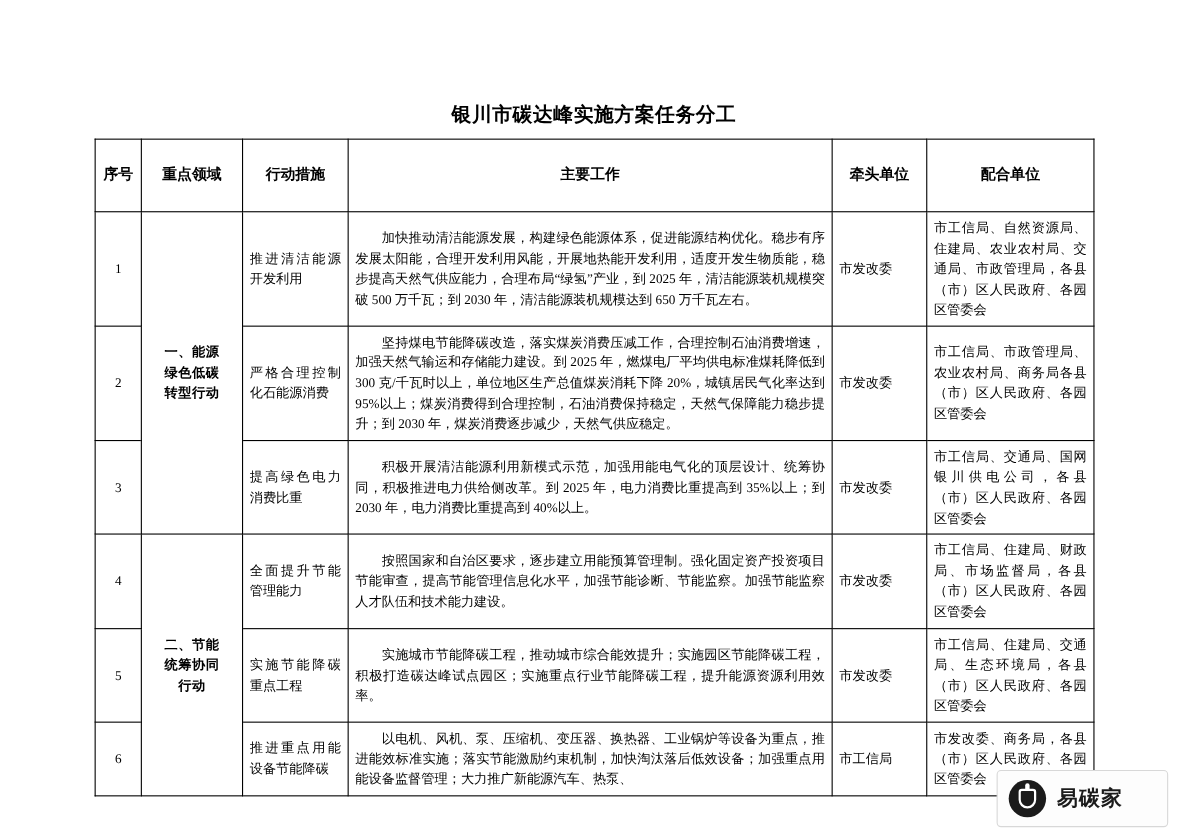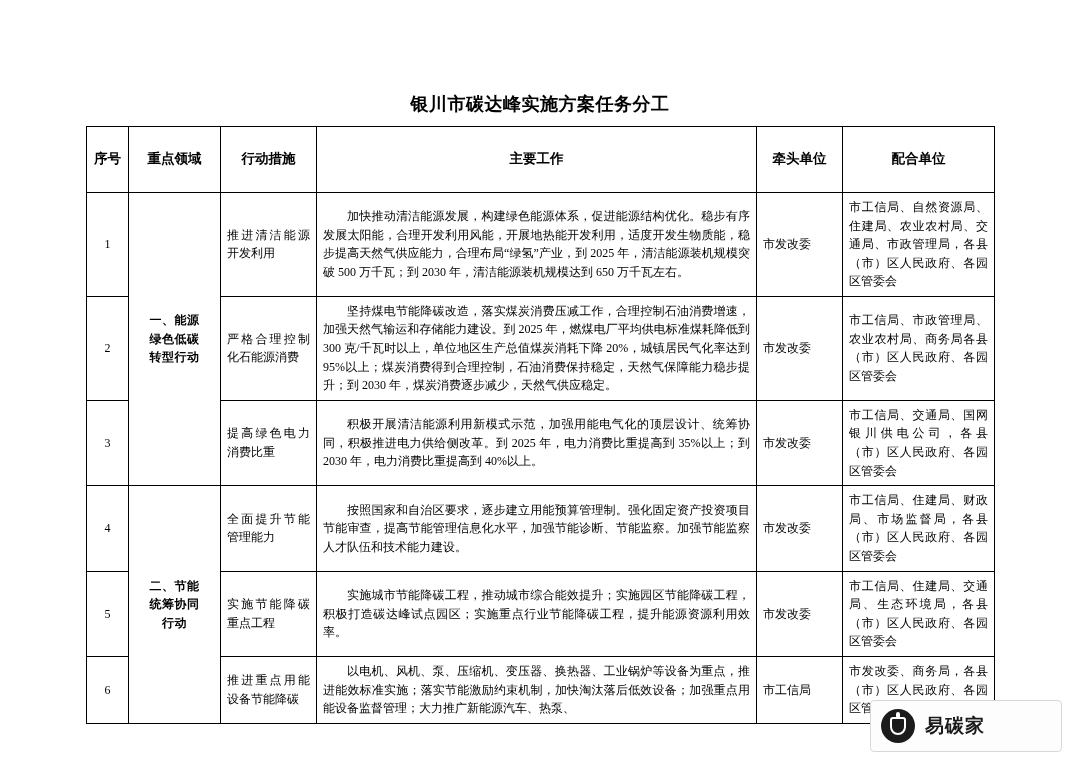--- a/index.html
+++ b/index.html
@@ -95,21 +95,21 @@
     top: 692px;
     left: 0;
     width: 1080px;
     text-align: center;
     font-size: 14px;
   }
   .watermark {
     position: absolute;
     right: 18px;
     bottom: 12px;
-    width: 192px;
+    width: 156px;
     height: 52px;
     border: 1px solid #d8d8d8;
     border-radius: 4px;
     background: #fdfdfd;
     display: flex;
     align-items: center;
     gap: 10px;
     padding: 0 10px;
     box-sizing: border-box;
   }

